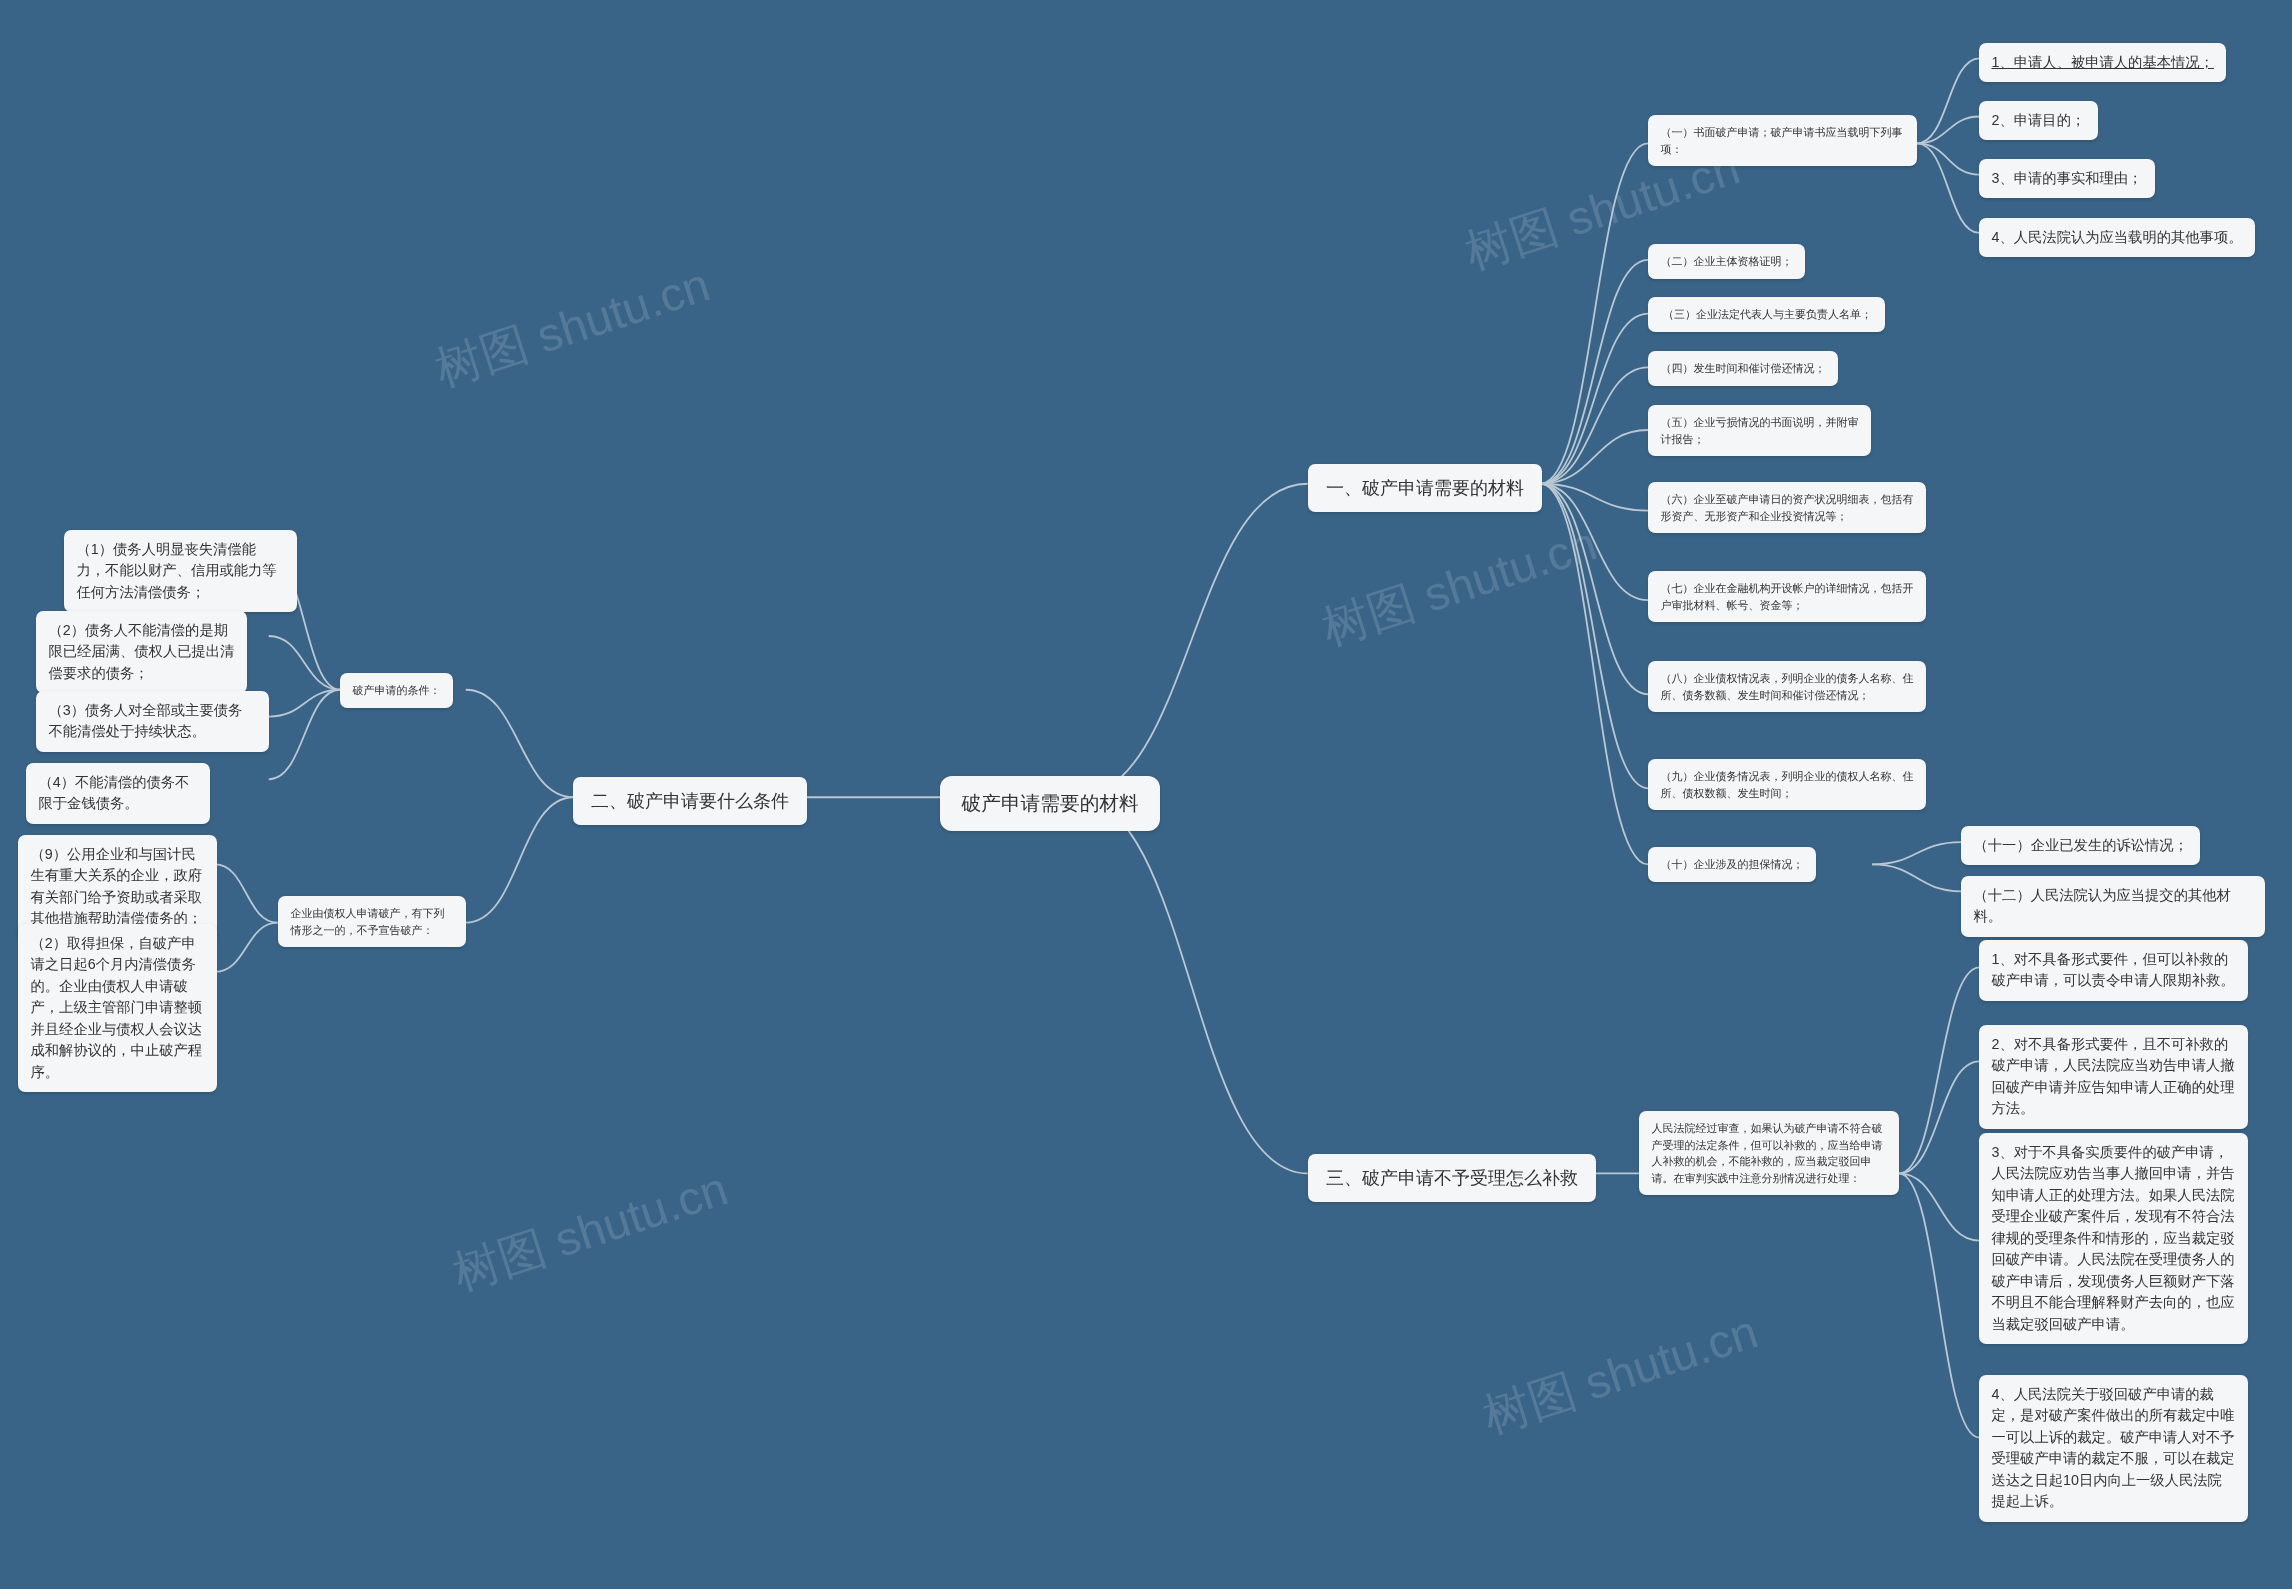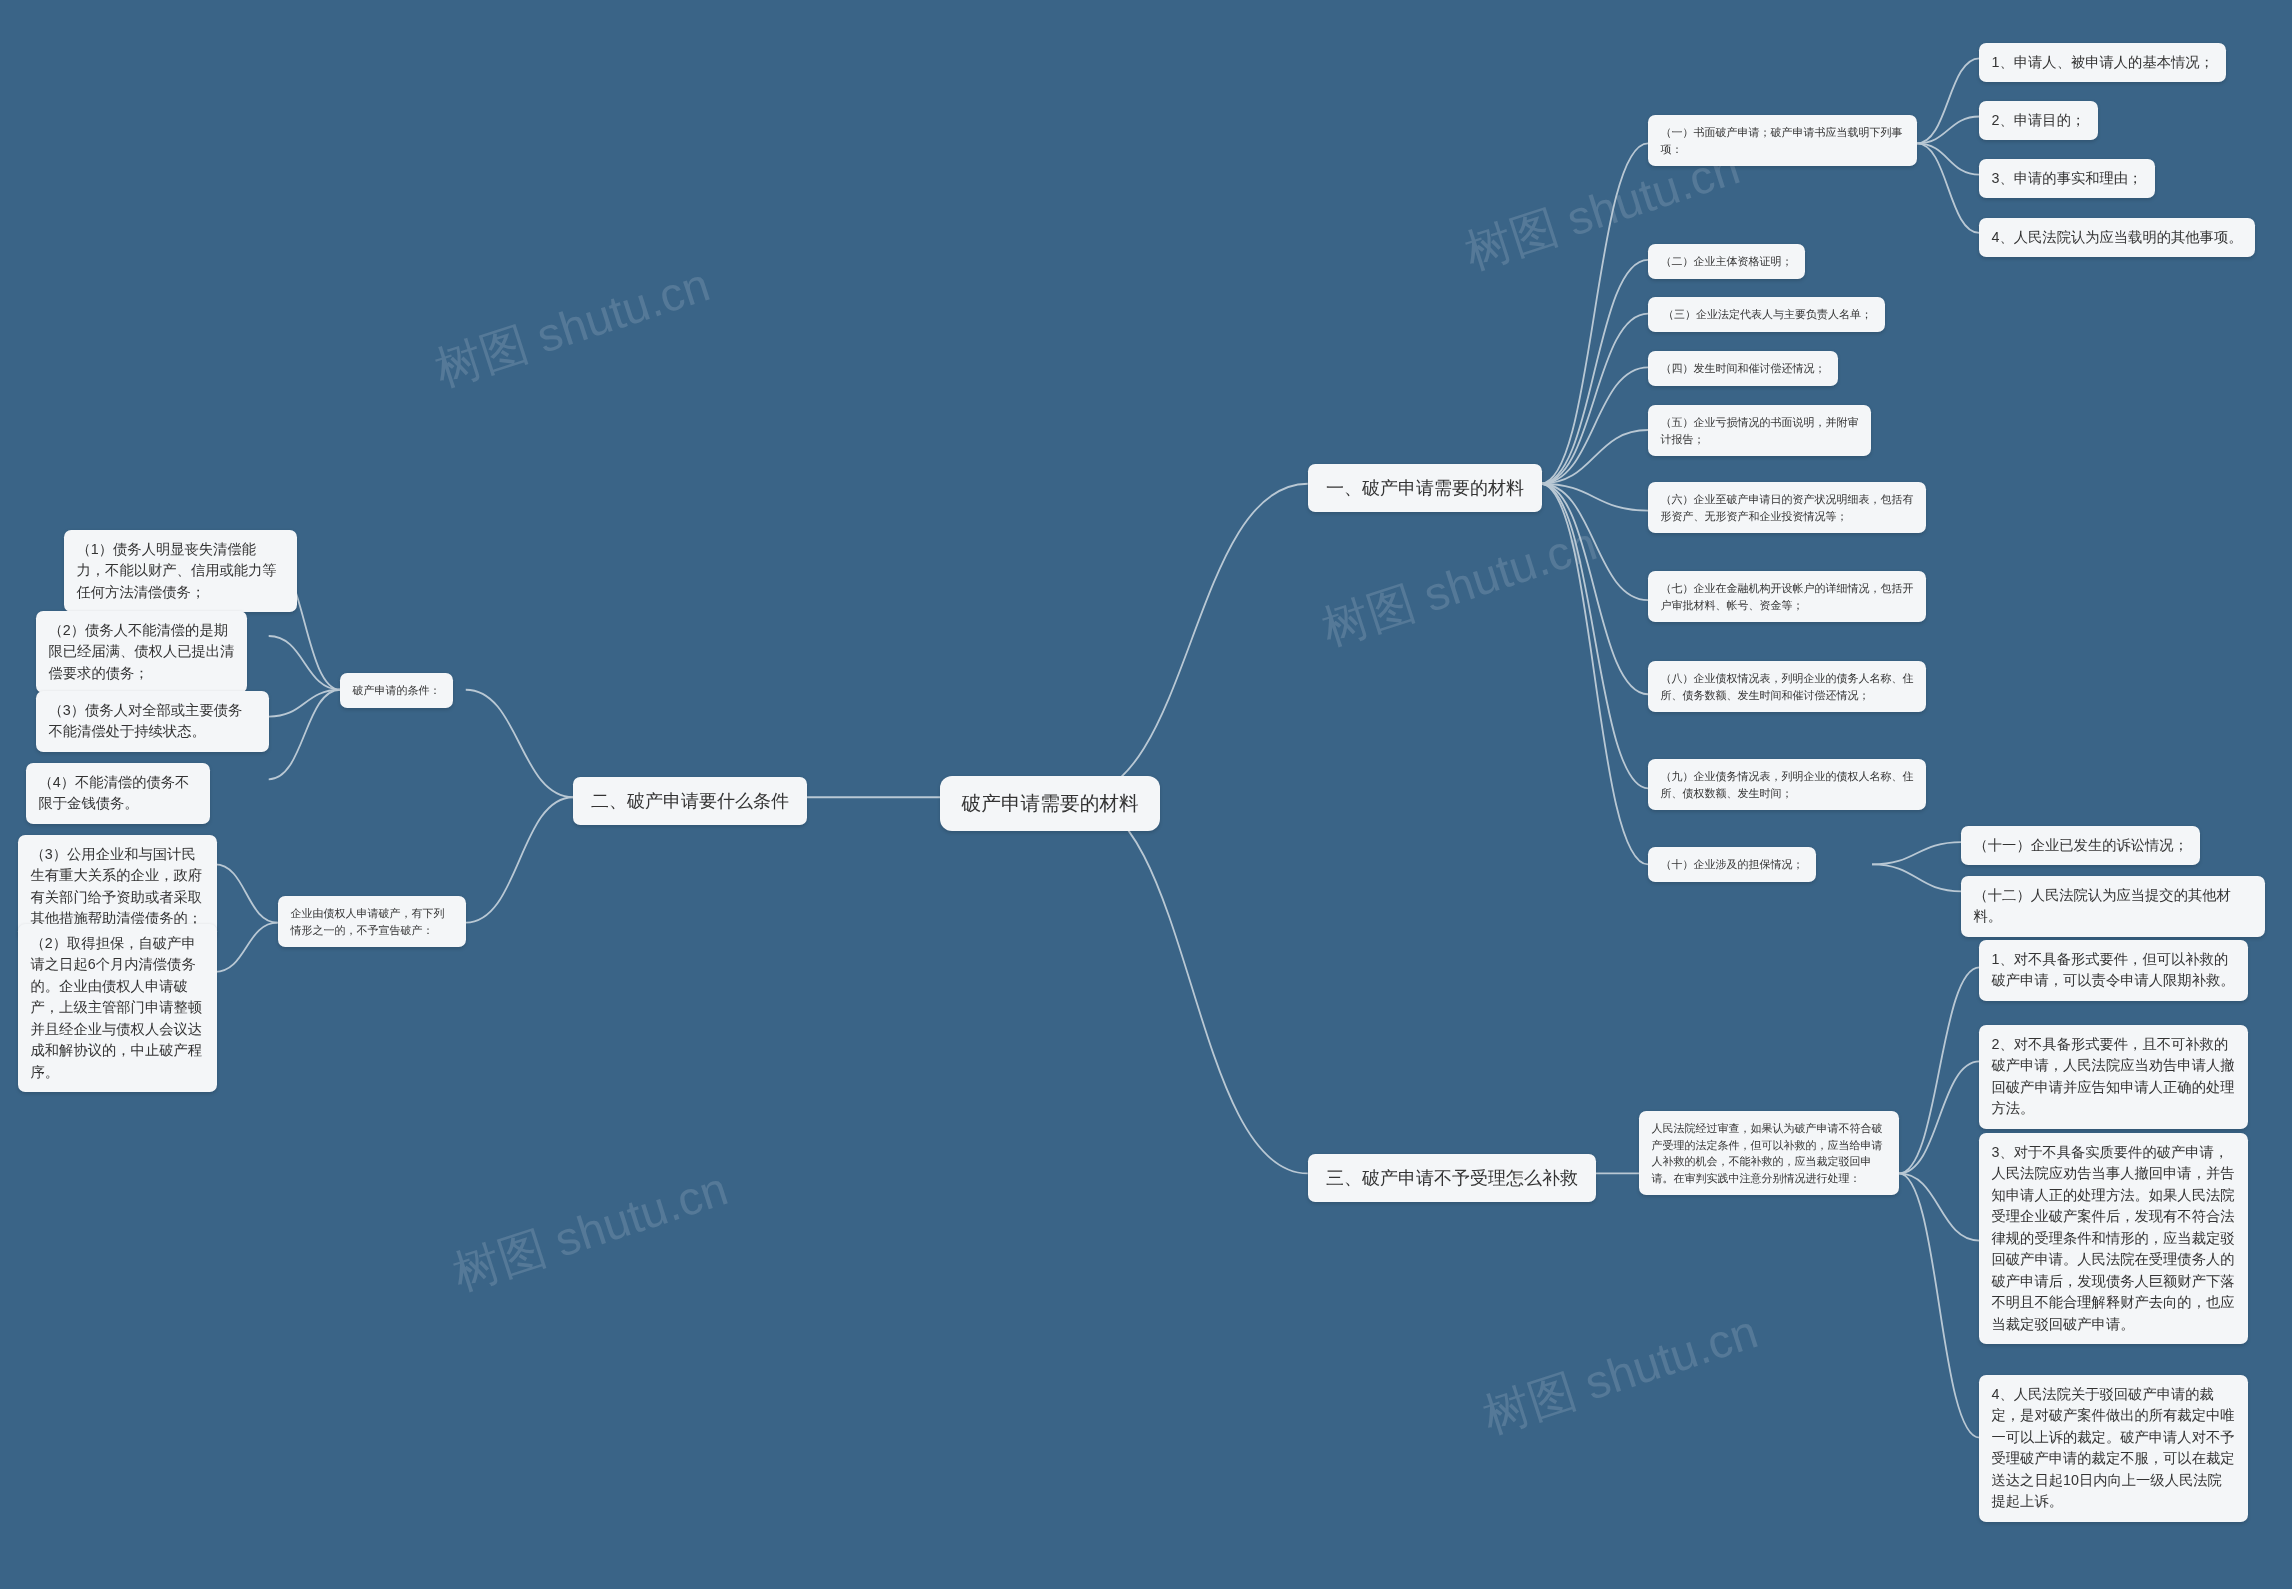--- a/index.html
+++ b/index.html
@@ -102,21 +102,21 @@
     <path d="M 2120 1310 C 2165 1310, 2165 1385, 2210 1385"></path>
     <path d="M 2120 1310 C 2165 1310, 2165 1605, 2210 1605"></path>
   </g>
 </svg>
 
 <div class="node center" style="left:940px; top:776px;">破产申请需要的材料</div>
 
 <div class="node branch" style="left:1308px; top:464px;">一、破产申请需要的材料</div>
 
 <div class="node" style="left:1648px; top:115px; width:269px;">（一）书面破产申请；破产申请书应当载明下列事项：</div>
-<div class="node small" style="left:1979px; top:43px;">1、申请人、被申请人的基本情况；</div>
+<div class="node small" style="left:1979px; top:43px;text-decoration:underline;">1、申请人、被申请人的基本情况；</div>
 <div class="node small" style="left:1979px; top:101px;">2、申请目的；</div>
 <div class="node small" style="left:1979px; top:159px;">3、申请的事实和理由；</div>
 <div class="node small" style="left:1979px; top:218px;">4、人民法院认为应当载明的其他事项。</div>
 
 <div class="node" style="left:1648px; top:244px;">（二）企业主体资格证明；</div>
 <div class="node" style="left:1648px; top:297px;padding-left:15px;">（三）企业法定代表人与主要负责人名单；</div>
 <div class="node" style="left:1648px; top:351px;">（四）发生时间和催讨偿还情况；</div>
 <div class="node" style="left:1648px; top:405px; width:223px;">（五）企业亏损情况的书面说明，并附审计报告；</div>
 <div class="node" style="left:1648px; top:482px; width:278px;">（六）企业至破产申请日的资产状况明细表，包括有形资产、无形资产和企业投资情况等；</div>
 <div class="node" style="left:1648px; top:571px; width:278px;">（七）企业在金融机构开设帐户的详细情况，包括开户审批材料、帐号、资金等；</div>
@@ -128,21 +128,21 @@
 
 <div class="node branch" style="left:573px; top:777px;">二、破产申请要什么条件</div>
 
 <div class="node" style="left:340px; top:673px;">破产申请的条件：</div>
 <div class="node small" style="left:36px; top:530px; width:233px;margin-left:28px;">（1）债务人明显丧失清偿能力，不能以财产、信用或能力等任何方法清偿债务；</div>
 <div class="node small" style="left:36px; top:611px; width:211px;">（2）债务人不能清偿的是期限已经届满、债权人已提出清偿要求的债务；</div>
 <div class="node small" style="left:36px; top:691px; width:233px;">（3）债务人对全部或主要债务不能清偿处于持续状态。</div>
 <div class="node small" style="left:26px; top:763px; width:184px;">（4）不能清偿的债务不限于金钱债务。</div>
 
 <div class="node" style="left:278px; top:896px; width:188px;">企业由债权人申请破产，有下列情形之一的，不予宣告破产：</div>
-<div class="node small" style="left:18px; top:835px; width:199px;">（3）公用企业和与国计民生有重大关系的企业，政府有关部门给予资助或者采取其他措施帮助清偿债务的；</div>
+<div class="node small" style="left:18px; top:835px; width:199px;">（9）公用企业和与国计民生有重大关系的企业，政府有关部门给予资助或者采取其他措施帮助清偿债务的；</div>
 <div class="node small" style="left:18px; top:924px; width:199px;">（2）取得担保，自破产申请之日起6个月内清偿债务的。企业由债权人申请破产，上级主管部门申请整顿并且经企业与债权人会议达成和解协议的，中止破产程序。</div>
 
 <div class="node branch" style="left:1308px; top:1154px;">三、破产申请不予受理怎么补救</div>
 <div class="node" style="left:1639px; top:1111px; width:260px;">人民法院经过审查，如果认为破产申请不符合破产受理的法定条件，但可以补救的，应当给申请人补救的机会，不能补救的，应当裁定驳回申请。在审判实践中注意分别情况进行处理：</div>
 <div class="node small" style="left:1979px; top:940px; width:269px;">1、对不具备形式要件，但可以补救的破产申请，可以责令申请人限期补救。</div>
 <div class="node small" style="left:1979px; top:1025px; width:269px;">2、对不具备形式要件，且不可补救的破产申请，人民法院应当劝告申请人撤回破产申请并应告知申请人正确的处理方法。</div>
 <div class="node small" style="left:1979px; top:1133px; width:269px;">3、对于不具备实质要件的破产申请，人民法院应劝告当事人撤回申请，并告知申请人正的处理方法。如果人民法院受理企业破产案件后，发现有不符合法律规的受理条件和情形的，应当裁定驳回破产申请。人民法院在受理债务人的破产申请后，发现债务人巨额财产下落不明且不能合理解释财产去向的，也应当裁定驳回破产申请。</div>
 <div class="node small" style="left:1979px; top:1375px; width:269px;">4、人民法院关于驳回破产申请的裁定，是对破产案件做出的所有裁定中唯一可以上诉的裁定。破产申请人对不予受理破产申请的裁定不服，可以在裁定送达之日起10日内向上一级人民法院提起上诉。</div>
 
 

